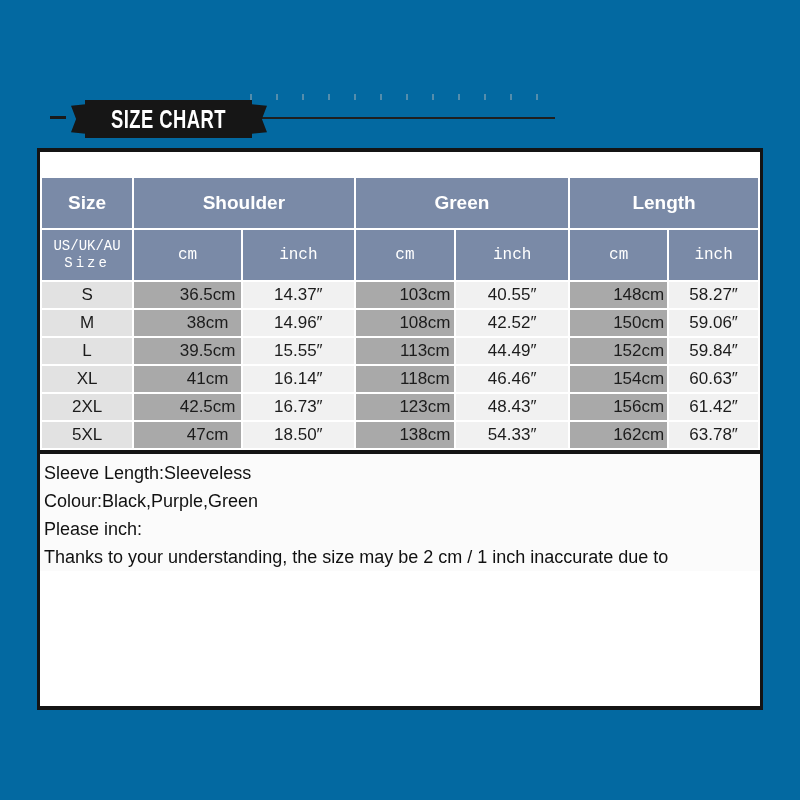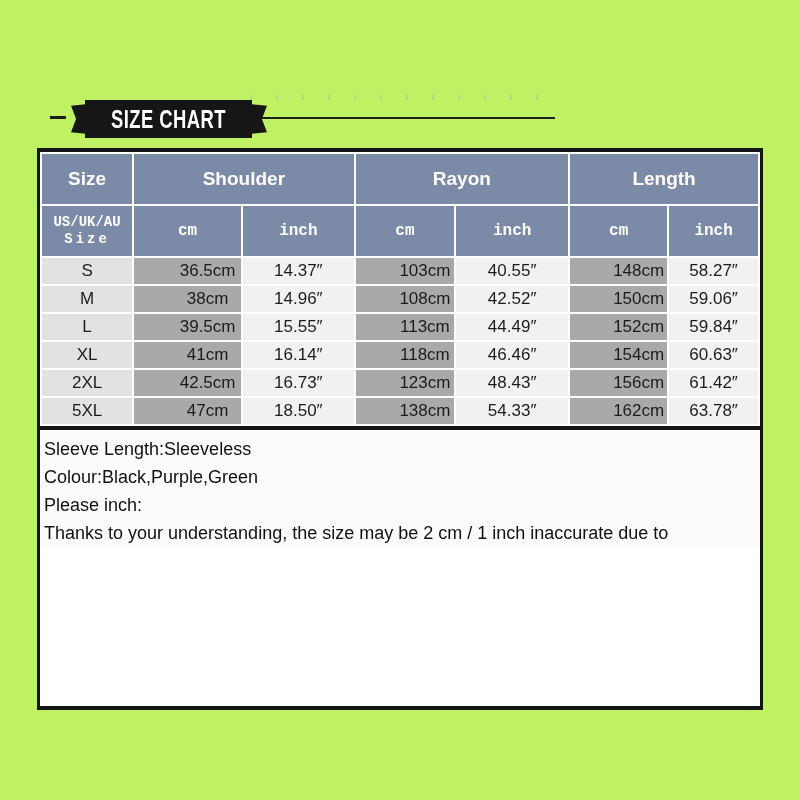--- a/index.html
+++ b/index.html
@@ -1,42 +1,42 @@
 <!DOCTYPE html>
 <html><head>
 <meta charset="utf-8">
 <style>
   * { margin: 0; padding: 0; box-sizing: border-box; }
   html, body { width: 800px; height: 800px; background: #ffffff; overflow: hidden;
     font-family: "Liberation Sans", sans-serif; }
-  .page { position: relative; width: 800px; height: 800px; background: #bef264; }
+  .page { position: relative; width: 800px; height: 800px; background: #0369a1; }
 
   
   .banner-dash { position: absolute; left: 50px; top: 116px; width: 16px; height: 3px; background: #1a1a1a; }
   .ribbon-rect { position: absolute; left: 85px; top: 100px; width: 167px; height: 38px;
     background: #161616; display: flex; align-items: center; justify-content: center; z-index: 2; }
   .ribbon-rect .title { color: #fff; font-weight: bold; font-size: 20px; letter-spacing: 0.5px;
     display: inline-block; transform: scaleY(1.25) scaleX(0.92); white-space: nowrap; }
   .ribbon-tail { position: absolute; top: 104px; width: 17px; height: 30px; background: #161616; z-index: 1; }
   .ribbon-tail.left  { left: 71px;  clip-path: polygon(100% 0%, 100% 100%, 0% 94%, 30% 50%, 0% 6%); }
   .ribbon-tail.right { left: 250px; clip-path: polygon(0% 0%, 0% 100%, 100% 94%, 70% 50%, 100% 6%); }
   .banner-line { position: absolute; left: 257px; top: 117px; width: 298px; height: 2px; background: #1f1f1f; }
   .banner-ticks { position: absolute; left: 250px; top: 94px; width: 288px; height: 6px; opacity: .45;
     background: repeating-linear-gradient(90deg, #b9b9b9 0 2px, transparent 2px 26px); }
 
   
   .chart-box { position: absolute; left: 37px; top: 148px; width: 726px; height: 562px;
     border: solid #141414; border-width: 4px 3px 4px 3px; background: #fff; }
 
   table.size-table { width: 100%; border-collapse: separate; border-spacing: 2px; background: #fff;
-    table-layout: fixed; }
+    table-layout: fixed; margin-top: 24px; }
   .size-table th, .size-table td { text-align: center; vertical-align: middle; overflow: hidden; }
   .size-table .grp { background: #7a8aa7; color: #ffffff; font-weight: bold; font-size: 19px; height: 50px; }
   .size-table .sub { background: #7a8aa7; color: #ffffff; height: 50px;
-    font-family: "Liberation Mono", monospace; font-weight: bold; font-size: 16px; }
+    font-family: "Liberation Mono", monospace; font-weight: normal; font-size: 16px; }
   .size-table .sub .l1 { display: block; font-size: 14px; line-height: 17px; }
   .size-table .sub .l2 { display: block; font-size: 14px; line-height: 17px; letter-spacing: 3px; }
   .size-table td { height: 26px; font-size: 17px; color: #1c1c1c; }
   .size-table td.c-size { background: #e2e2e2; }
   .size-table td.c-cm   { background: #a9a9a9; padding-left: 40px; }
   .size-table td.c-inch { background: #f1f1f1; }
 
   .divider { width: 100%; height: 4px; background: #141414; }
 
   .notes { background: #fbfbfb; padding: 5px 4px 0 4px; }
@@ -65,21 +65,21 @@
           <col style="width:15.7%">
         <col style="width:14.0%">
           <col style="width:15.9%">
           <col style="width:13.8%">
           <col style="width:12.6%">
       </colgroup>
       <tbody>
           <tr>
         <th class="grp">Size</th>
         <th class="grp" colspan="2">Shoulder</th>
-        <th class="grp" colspan="2">Rayon</th>
+        <th class="grp" colspan="2">Green</th>
         <th class="grp" colspan="2">Length</th>
       </tr>
       <tr>
         <th class="sub">
           <span class="l1">US/UK/AU</span>
           <span class="l2">Size</span>
         </th>
         <th class="sub">cm</th>
         <th class="sub">inch</th>
         <th class="sub">cm</th>

